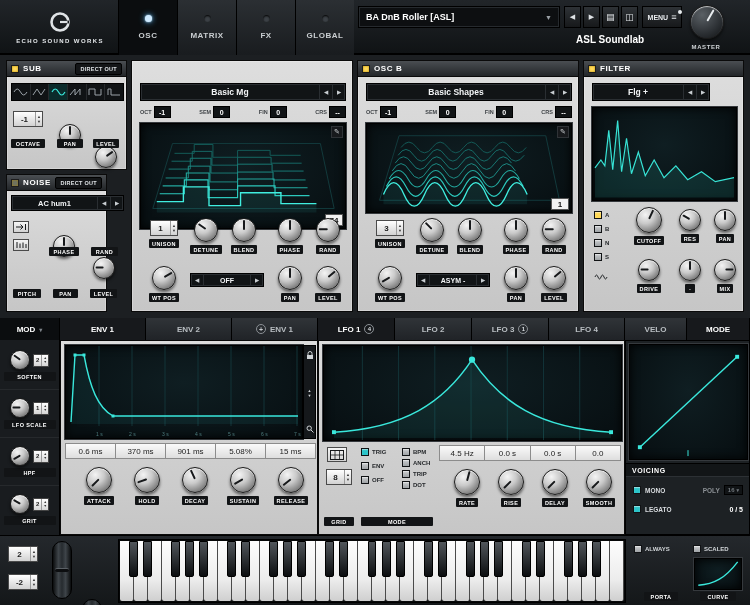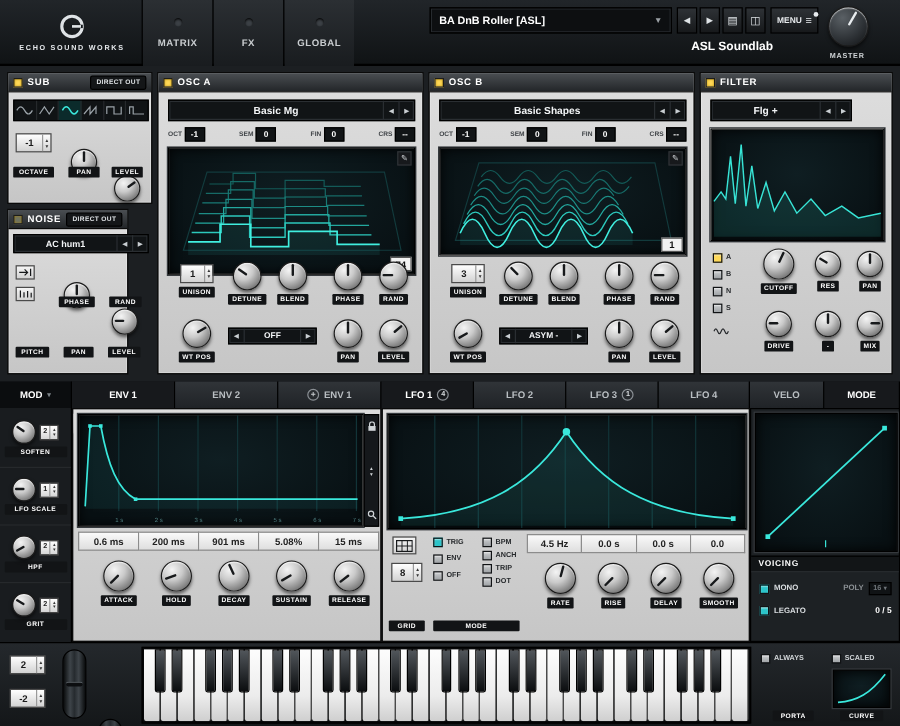--- a/index.html
+++ b/index.html
@@ -43,21 +43,21 @@
 .knob.dark::after{background:#e8ecef;}
 .k20{width:20px;height:20px;}.k22{width:22px;height:22px;}.k24{width:24px;height:24px;}.k26{width:26px;height:26px;}.k34{width:34px;height:34px;}
 .kcol{display:flex;flex-direction:column;align-items:center;gap:3px;}
 .klabel{background:#121416;color:#fff;font-size:5.5px;font-weight:bold;text-align:center;padding:1.5px 3px;border-radius:1px;letter-spacing:.4px;white-space:nowrap;}
 .stepper{background:linear-gradient(#ffffff,#d2d2d2);border:1px solid #4a4a4a;display:flex;align-items:stretch;height:16px;}
 .stepper .val{flex:1;font-size:8px;font-weight:bold;color:#1a1a1a;display:flex;align-items:center;justify-content:center;}
 .stepper .arr{display:flex;flex-direction:column;justify-content:center;border-left:1px solid #9a9a9a;padding:0 1px;}
 .stepper .arr span{font-size:4px;line-height:5px;color:#333;}
 .display{background:radial-gradient(ellipse at 50% 40%,#0f1e22 0%,#081013 85%);border:1px solid #000;box-shadow:inset 0 0 10px rgba(0,0,0,.9),0 0 0 1px #35393d;}
 .readouts{display:flex;height:16px;}
-.rcell{flex:1;background:linear-gradient(#fafafa,#dedede);border:1px solid #8c8c8c;border-left:none;display:flex;align-items:center;justify-content:center;font-size:8px;font-weight:bold;color:#222;}
+.rcell{flex:1;background:linear-gradient(#fafafa,#dedede);border:1px solid #8c8c8c;border-left:none;display:flex;align-items:center;justify-content:center;font-size:8px;font-weight:normal;color:#222;}
 .rcell:first-child{border-left:1px solid #8c8c8c;}
 .chk{width:8px;height:8px;border:1px solid #101214;background:linear-gradient(#caccce,#9fa3a6);box-shadow:inset 0 1px 1px rgba(255,255,255,.5);cursor:pointer;flex:none;}
 .chk.teal{background:#2bc4c9;}
 .chk.yellow{background:#ffd957;}
 .chklab{font-size:6px;font-weight:bold;color:#26292c;}
 .chklab.light{color:#d2d6d9;}
 .crow{display:flex;align-items:center;gap:3px;}
 .tunerow{display:flex;justify-content:space-between;align-items:center;}
 .tgroup{display:flex;align-items:center;gap:2px;}
 .tlab{font-size:5.5px;font-weight:bold;color:#3f4347;}
@@ -134,20 +134,24 @@
     <div class="abs logo">
       <svg class="logo-mark" viewBox="0 0 24 24">
         <circle cx="12" cy="12" r="8.5" fill="none" stroke="#dfe3e6" stroke-width="2.6"></circle>
         <rect x="11" y="10.6" width="10" height="2.8" fill="#14181c"></rect>
         <rect x="12" y="10.9" width="7.5" height="2.2" fill="#dfe3e6"></rect>
       </svg>
       <div class="brand">ECHO SOUND WORKS</div>
     </div>
 
     <div class="abs tabstrip">
+      <div class="top-tab active">
+        <span class="dot"></span>
+        <span class="tlab">OSC</span>
+      </div>
       <div class="top-tab">
         <span class="dot"></span>
         <span class="tlab">MATRIX</span>
       </div>
       <div class="top-tab">
         <span class="dot"></span>
         <span class="tlab">FX</span>
       </div>
       <div class="top-tab">
         <span class="dot"></span>
@@ -260,24 +264,20 @@
     <div class="abs klabel" style="left:84px;top:72px;width:27px">RAND</div>
     <div class="abs knob k20" style="left:10px;top:88px;--rot:0deg"></div>
     <div class="abs knob k20" style="left:48px;top:88px;--rot:0deg"></div>
     <div class="abs knob k20" style="left:86px;top:88px;--rot:45deg"></div>
     <div class="abs klabel" style="left:6px;top:114px;width:28px">PITCH</div>
     <div class="abs klabel" style="left:46px;top:114px;width:25px">PAN</div>
     <div class="abs klabel" style="left:83px;top:114px;width:27px">LEVEL</div>
   </section>
 
   <section class="abs panel" style="left:131px;top:60px;width:222px;height:252px">
-    <div class="phead">
-      <span class="led"></span>
-      <span class="ptitle">OSC A</span>
-    </div>
     <div class="abs selector" style="left:8px;top:22px;width:206px">
       <span class="name">Basic Mg</span>
       <span class="sbtn i-lt"></span>
       <span class="sbtn i-rt"></span>
     </div>
     <div class="abs tunerow" style="left:8px;top:45px;width:206px">
       <span class="tgroup">
           <span class="tlab">OCT</span>
           <span class="tval">-1</span>
         </span>
@@ -644,21 +644,21 @@
         </span>
       <span class="tool">
         <svg width="8" height="8" viewBox="0 0 8 8">
             <circle cx="3.2" cy="3.2" r="2.2" fill="none" stroke="#cfd3d6" stroke-width="1"></circle>
             <path d="M5 5 L7.5 7.5" stroke="#cfd3d6" stroke-width="1"></path>
           </svg>
       </span>
     </div>
     <div class="abs readouts" style="left:4px;top:102px;width:251px">
       <div class="rcell">0.6 ms</div>
-      <div class="rcell">200 ms</div>
+      <div class="rcell">370 ms</div>
       <div class="rcell">901 ms</div>
       <div class="rcell">5.08%</div>
       <div class="rcell">15 ms</div>
     </div>
     <div class="abs kcol" style="left:16px;top:126px;width:44px">
       <div class="knob k26" style="--rot:-135deg"></div>
       <div class="klabel">ATTACK</div>
     </div>
     <div class="abs kcol" style="left:64px;top:126px;width:44px">
       <div class="knob k26" style="--rot:-110deg"></div>

